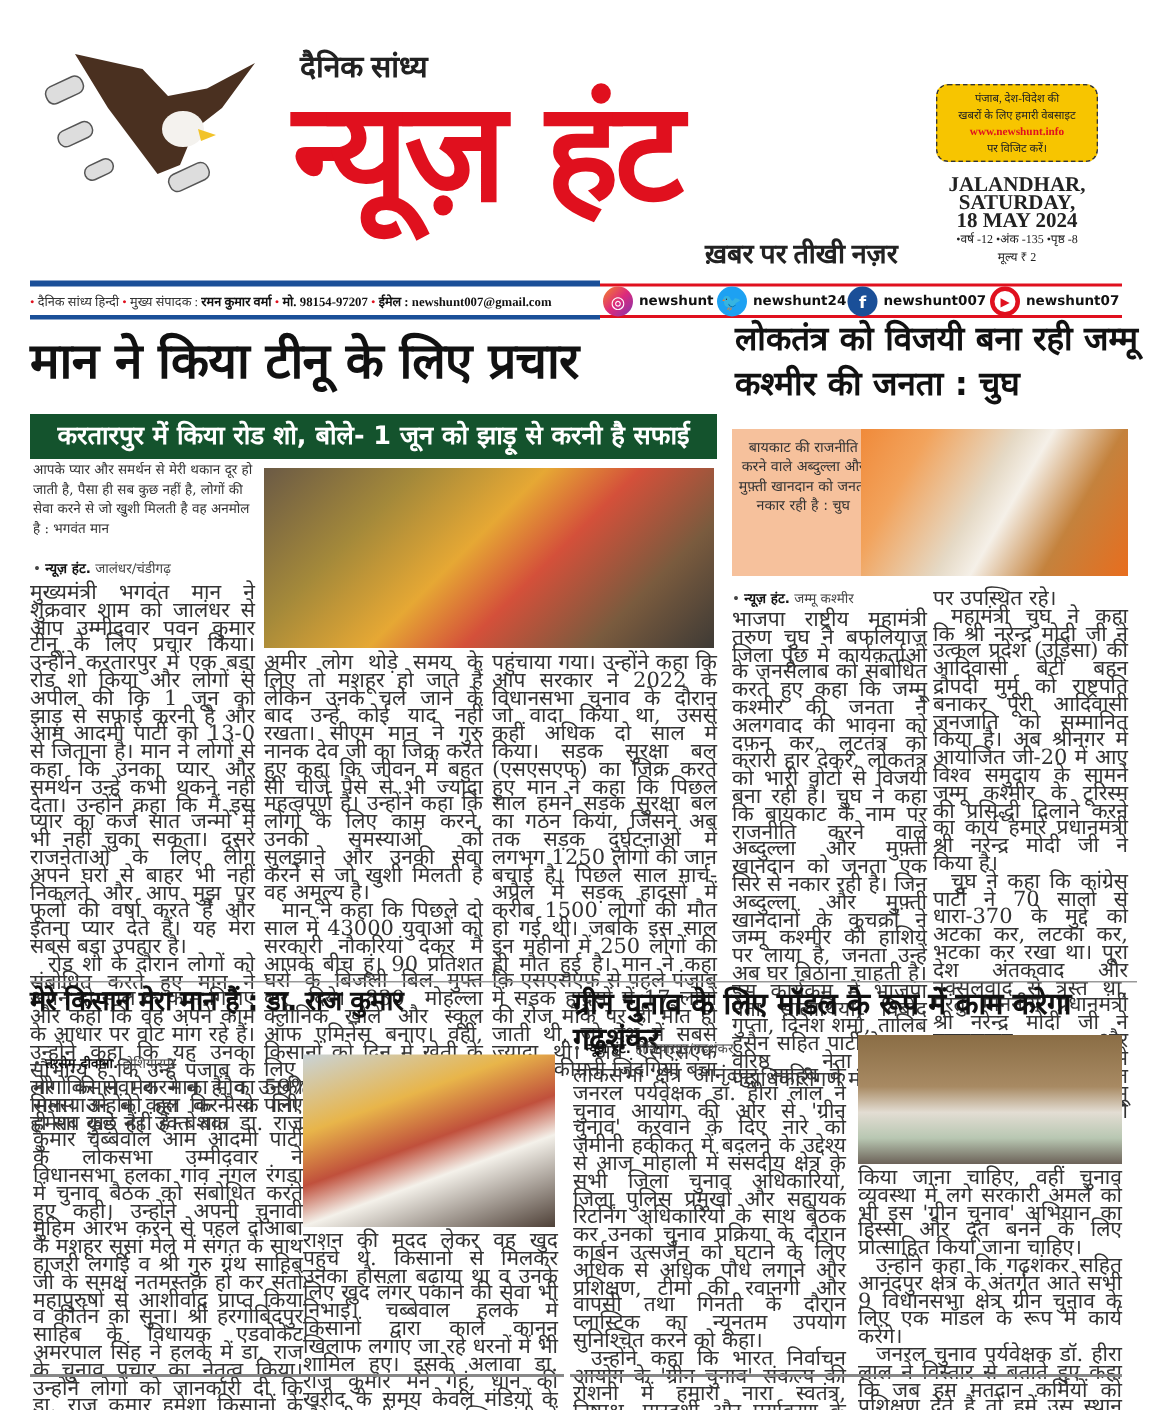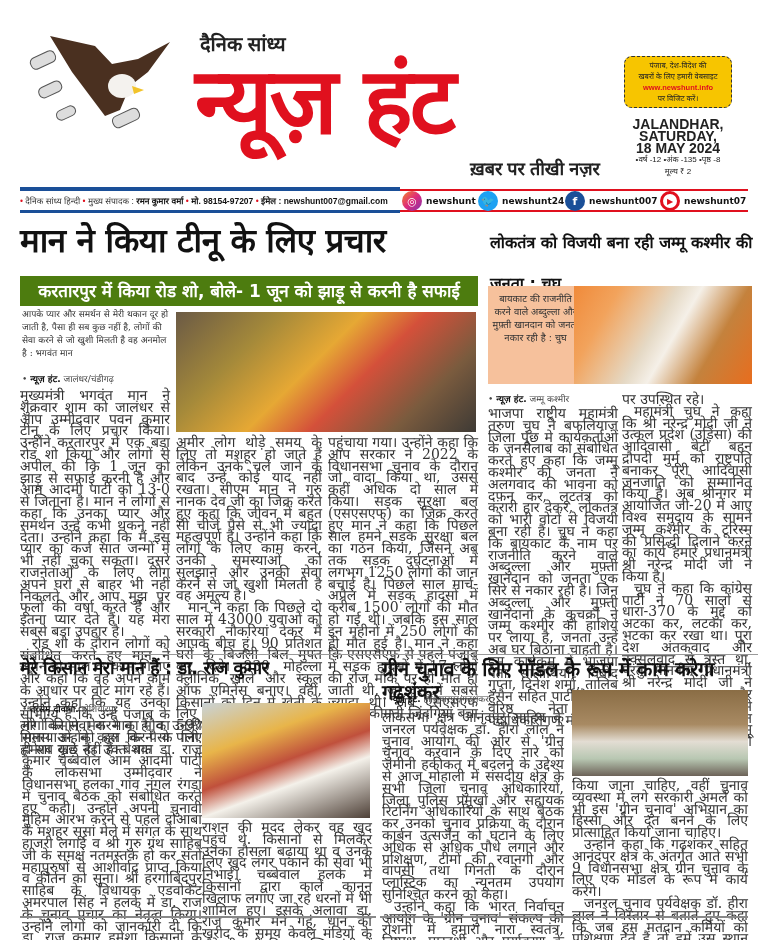--- a/index.html
+++ b/index.html
@@ -1,19 +1,19 @@
 <!DOCTYPE html>
 <html><head>
 <meta charset="utf-8">
 <style>
 *{box-sizing:border-box;margin:0;padding:0}
 html,body{width:768px;height:940px;background:#fff;overflow:hidden}
 body{position:relative;font-family:"DejaVu Serif",serif;color:#222}
 .abs{position:absolute}
-.sans{font-family:Liberation Sans, sans-serif}
+.sans{font-family:Liberation Serif, serif}
 
 #eagle{left:20px;top:24px;width:150px;height:110px}
 #masthead-pre{left:200px;top:30px;font-size:20px;font-weight:bold;color:#222}
 #masthead-title{left:195px;top:52px;font-size:92px;font-weight:900;color:#e0101e;letter-spacing:-3px;line-height:100px;font-family:"DejaVu Sans",sans-serif}
 #tagline{left:470px;top:156px;font-size:18px;font-weight:bold;color:#222}
 #promo{left:624px;top:56px;width:108px;height:52px;background:#f7c500;border:1px dashed #333;border-radius:8px;text-align:center;font-size:7.5px;line-height:11px;padding-top:3px;color:#222}
 #promo .url{color:#e0101e;font-weight:bold}
 #dateline{left:610px;top:118px;width:136px;text-align:center;font-size:8px;line-height:12px;color:#222}
 #dateline .b{font-weight:bold;font-size:14px}
 
@@ -22,22 +22,22 @@
 #rule-red-top{left:400px;top:189px;width:348px;height:2px;background:#e0101e}
 #rule-red-bot{left:400px;top:210px;width:348px;height:2px;background:#e0101e}
 #infobar{left:20px;top:193px;width:380px;height:16px;font-size:8.5px;line-height:16px;color:#333;white-space:nowrap}
 #infobar .dot{color:#e0101e}
 #infobar b{font-weight:bold;color:#111}
 .social{top:190px;height:22px;display:flex;align-items:center;font-size:9px;font-family:"DejaVu Sans",sans-serif;color:#111;font-weight:bold}
 .social .ic{width:20px;height:20px;border-radius:50%;display:inline-flex;align-items:center;justify-content:center;color:#fff;font-size:11px;font-weight:bold;margin-right:4px}
 
 .h1{font-family:"DejaVu Sans",sans-serif;font-weight:bold;color:#111;line-height:1.15}
 #s1-head{left:20px;top:222px;font-size:33px;letter-spacing:-0.5px}
-#s1-sub{left:20px;top:276px;width:458px;height:30px;background:#4d7c0f;color:#fff;font-size:17px;font-weight:bold;text-align:center;line-height:30px;font-family:"DejaVu Sans",sans-serif}
-#s2-head{left:490px;top:222px;width:270px;font-size:16px;line-height:41px}
+#s1-sub{left:20px;top:276px;width:458px;height:30px;background:#14532d;color:#fff;font-size:17px;font-weight:bold;text-align:center;line-height:30px;font-family:"DejaVu Sans",sans-serif}
+#s2-head{left:490px;top:212px;width:270px;font-size:22px;line-height:30px}
 .body-text{font-size:14px;line-height:11.8px;text-align:justify;color:#333}
 .byline{font-size:9px;color:#444}
 .byline b{color:#111;font-family:"DejaVu Sans",sans-serif}
 .photo{overflow:hidden}
 #s1-quote{left:22px;top:308px;width:150px;font-size:9px;line-height:13px;color:#333}
 #s1-byline{left:22px;top:372px;width:150px}
 #s1-col1{left:20px;top:390px;width:150px}
 #s1-photo{left:176px;top:312px;width:300px;height:120px;background:linear-gradient(135deg,#6b5a45 0%,#a4893a 25%,#e6a834 45%,#d4503a 60%,#7a5b3e 80%,#3e3a35 100%)}
 #s1-col2{left:176px;top:437px;width:146px}
 #s1-col3{left:328px;top:437px;width:150px}

